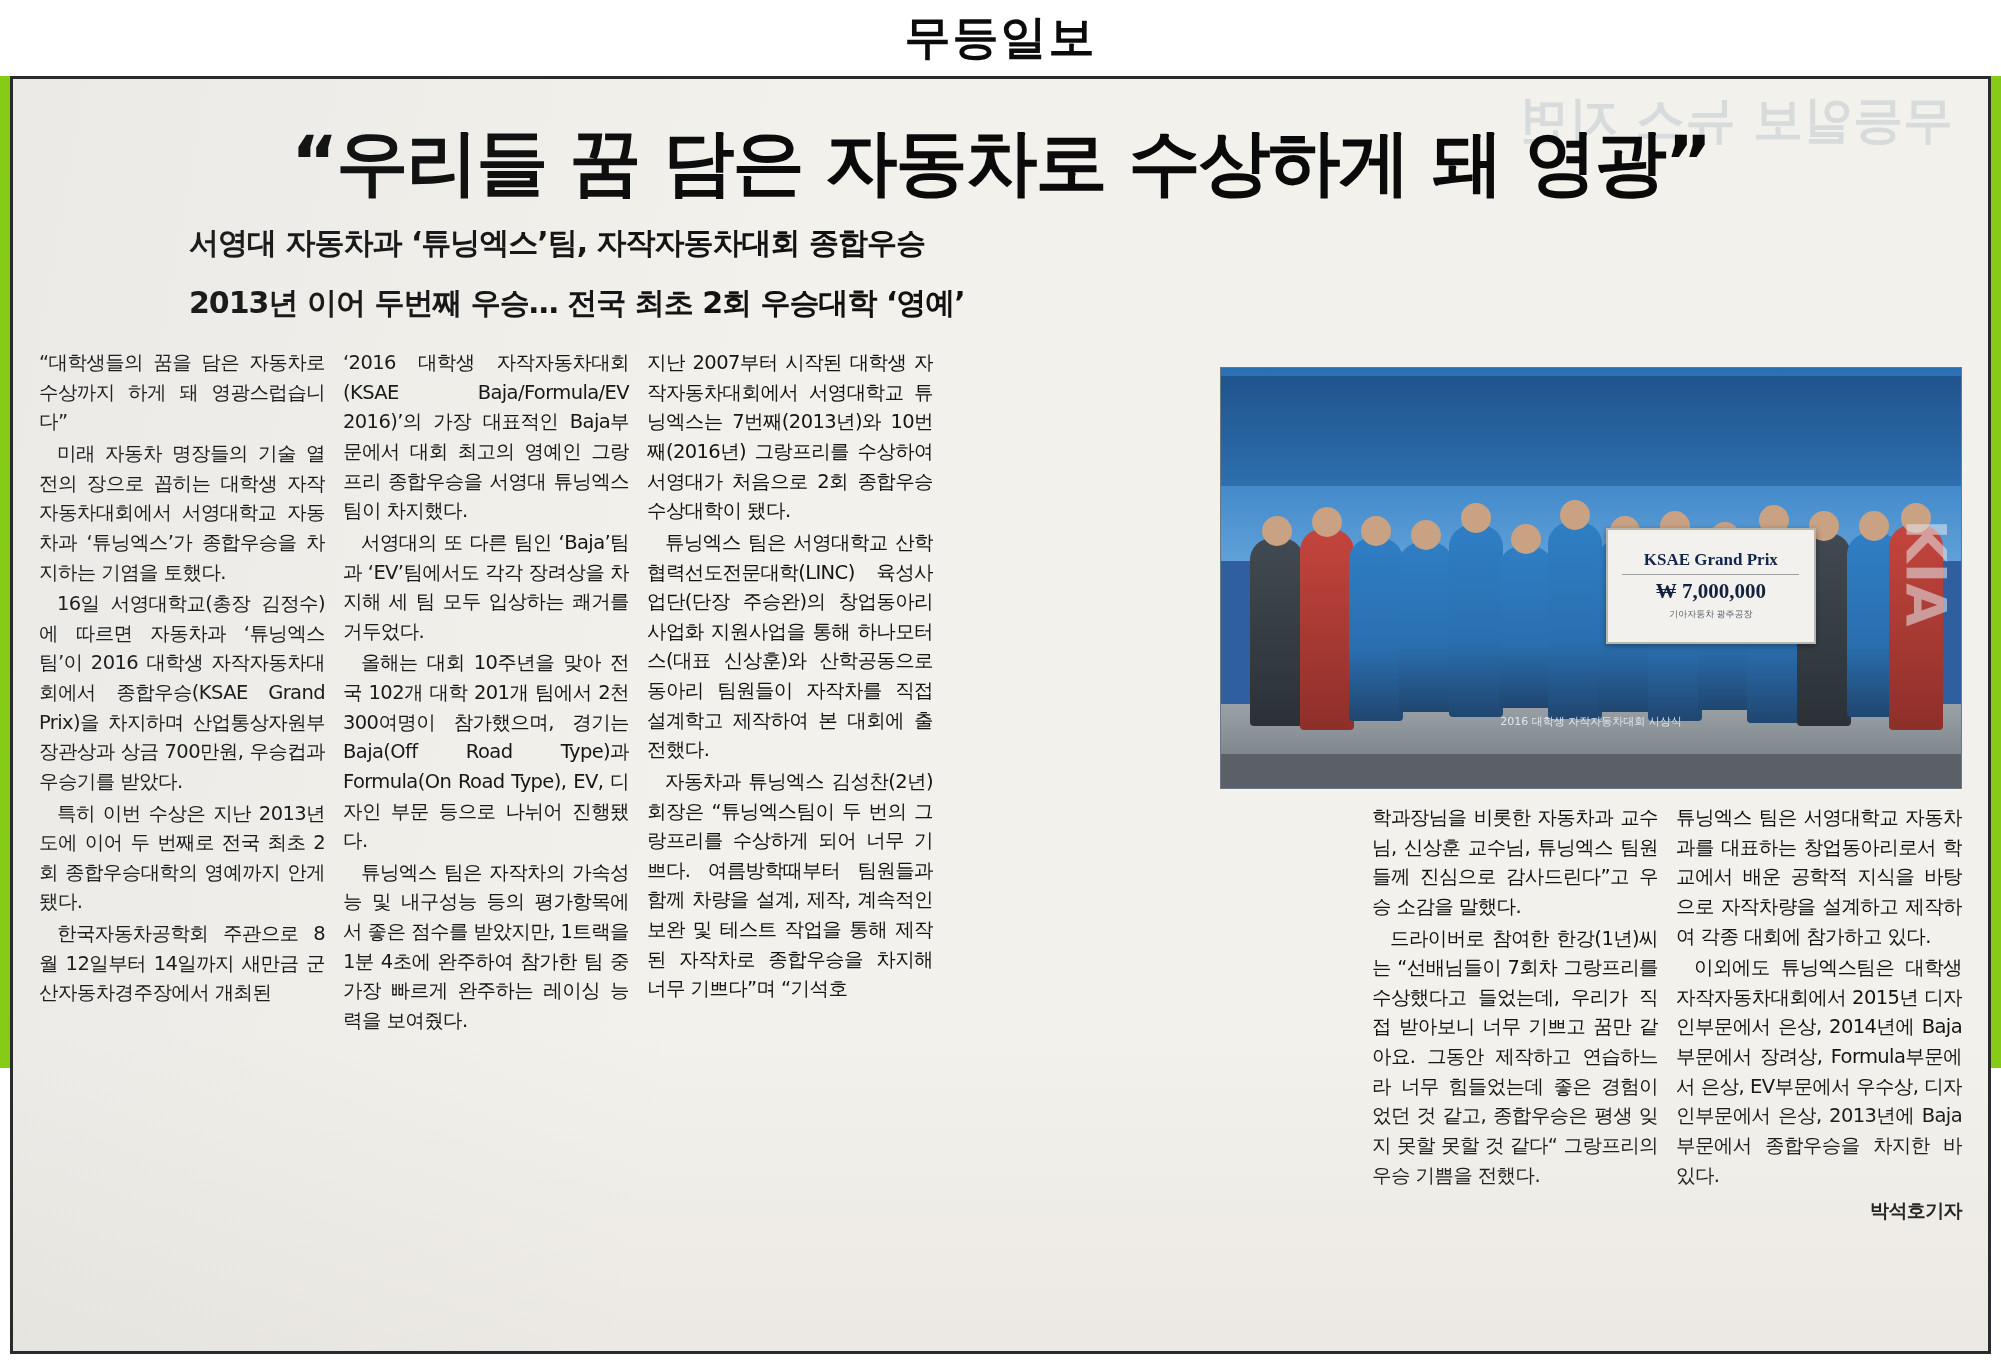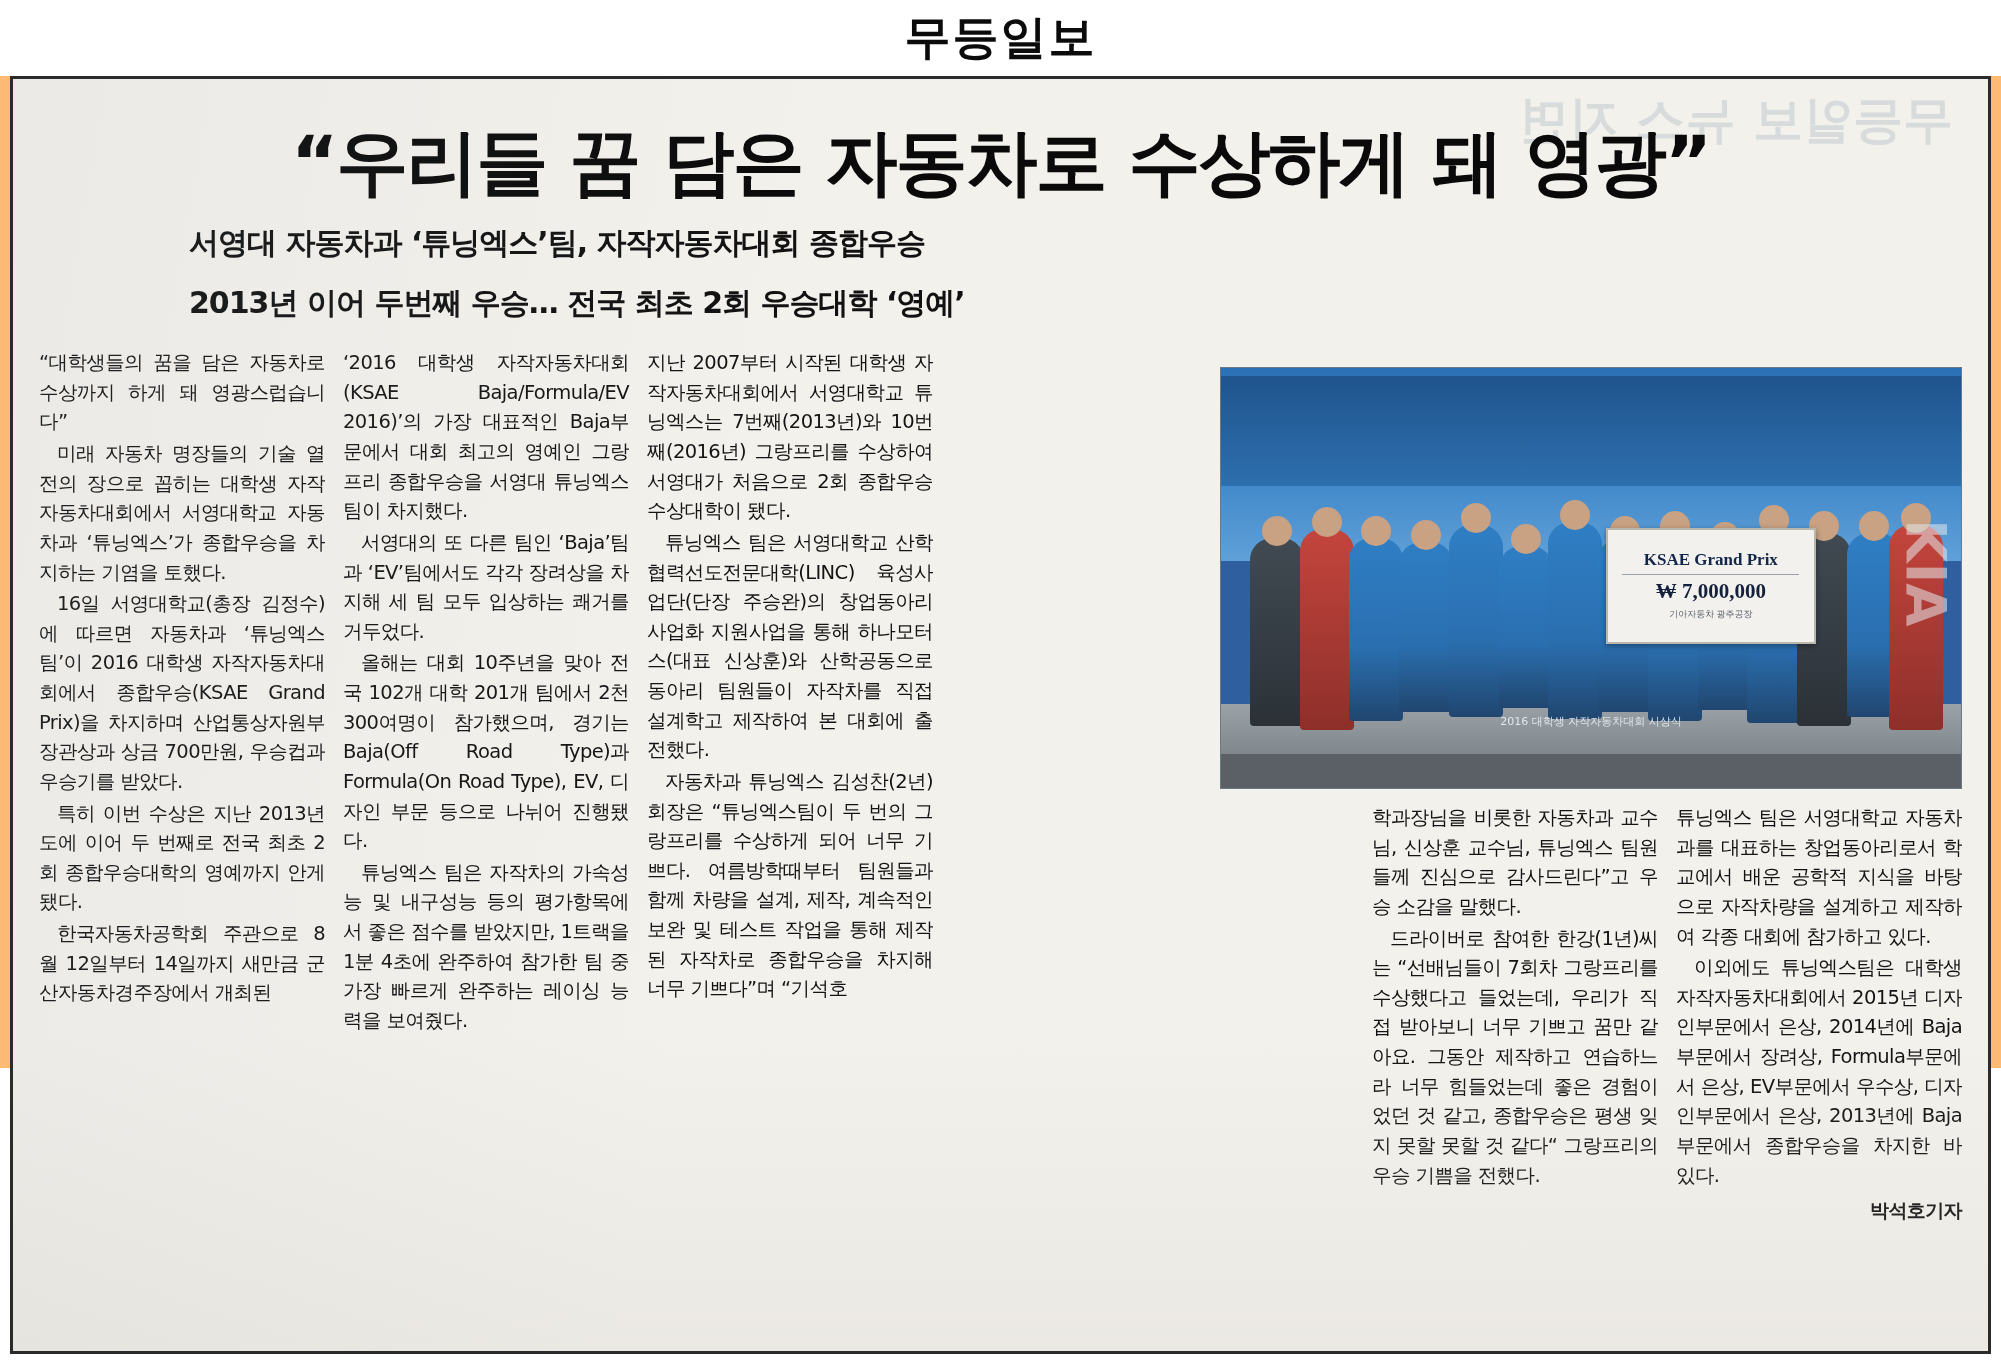--- a/index.html
+++ b/index.html
@@ -11,21 +11,21 @@
     width: 2001px;
     height: 1370px;
     font-family: "Liberation Serif", serif;
     color: #111;
     overflow: hidden;
   }
   .page {
     position: relative;
     width: 2001px;
     height: 1068px;
-    background: #fdba74;
+    background: #84cc16;
   }
   
   .masthead {
     height: 76px;
     display: flex;
     align-items: center;
     justify-content: center;
     background: #ffffff;
   }
   .masthead-title {

